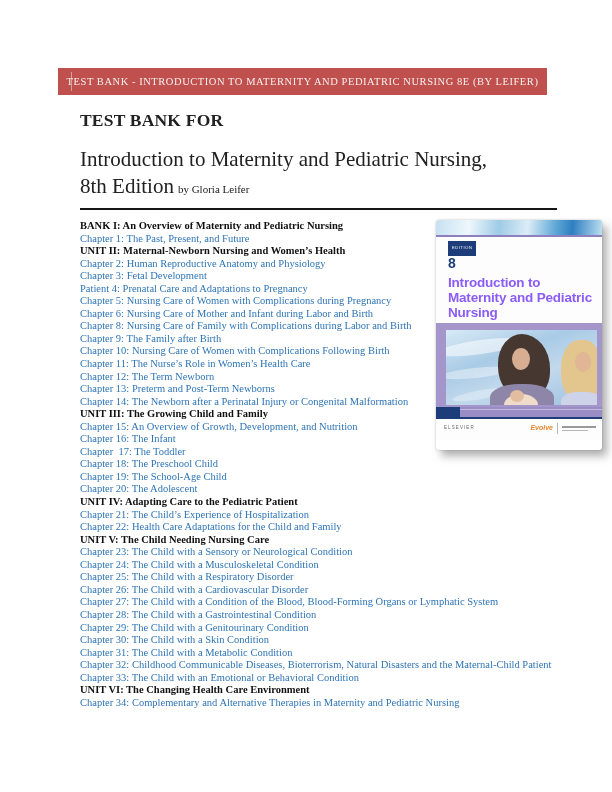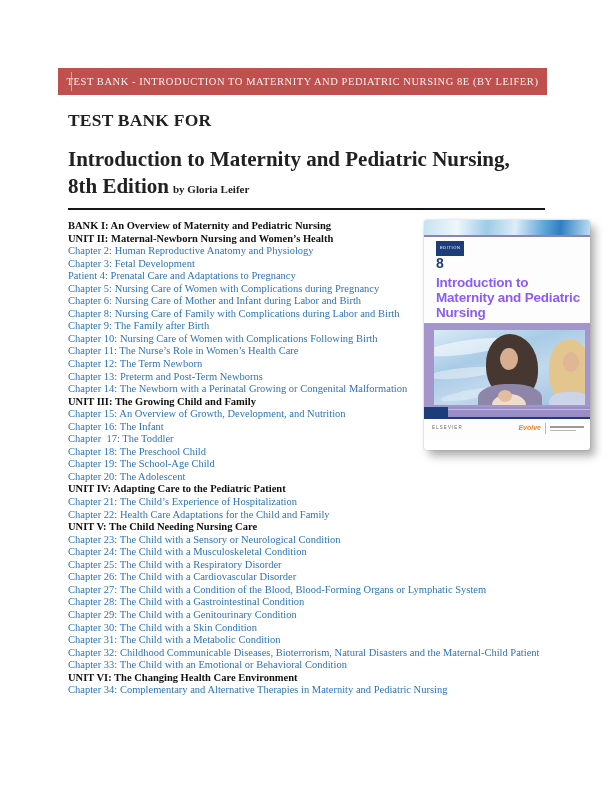--- a/index.html
+++ b/index.html
@@ -17,26 +17,26 @@
   }
   .banner-divider{
     position:absolute;left:13px;top:4px;bottom:4px;width:1px;
     background:rgba(255,255,255,0.45);
   }
   .banner-text{
     color:#f7f0ef;font-size:10.5px;letter-spacing:0.55px;white-space:nowrap;
   }
 
   
-  .content{position:absolute;left:68px;top:78px;width:477px;}
+  .content{position:absolute;left:80px;top:78px;width:477px;}
   .doc-kicker{
     font-size:17.5px;font-weight:bold;color:#212121;letter-spacing:0.2px;margin:0;
   }
   .book-title{
-    margin-top:15px;font-size:21px;color:#212121;line-height:26.5px;font-weight:bold;
+    margin-top:15px;font-size:21px;color:#212121;line-height:26.5px;font-weight:normal;
   }
   .byline{font-size:11px;color:#212121;margin-left:4px;}
   .title-rule{
     border:none;border-top:2px solid #161616;margin:6px 0 0 0;width:477px;
   }
 
   
   .toc{
     margin-top:10px;font-size:10.5px;line-height:12.55px;color:#222;
   }
@@ -166,33 +166,34 @@
                 <div class="cv-tinybar"></div>
                 <div class="cv-tinybar2"></div>
               </div>
             </div>
           </div>
         </div>
       </div>
 
       <div>
           <div class="toc-unit">BANK I: An Overview of Maternity and Pediatric Nursing</div>
+          <a class="toc-chapter">Chapter 1: The Past, Present, and Future</a>
           <div class="toc-unit">UNIT II: Maternal-Newborn Nursing and Women’s Health</div>
           <a class="toc-chapter">Chapter 2: Human Reproductive Anatomy and Physiology</a>
           <a class="toc-chapter">Chapter 3: Fetal Development</a>
           <a class="toc-chapter">Patient 4: Prenatal Care and Adaptations to Pregnancy</a>
           <a class="toc-chapter">Chapter 5: Nursing Care of Women with Complications during Pregnancy</a>
           <a class="toc-chapter">Chapter 6: Nursing Care of Mother and Infant during Labor and Birth</a>
           <a class="toc-chapter">Chapter 8: Nursing Care of Family with Complications during Labor and Birth</a>
           <a class="toc-chapter">Chapter 9: The Family after Birth</a>
           <a class="toc-chapter">Chapter 10: Nursing Care of Women with Complications Following Birth</a>
           <a class="toc-chapter">Chapter 11: The Nurse’s Role in Women’s Health Care</a>
           <a class="toc-chapter">Chapter 12: The Term Newborn</a>
           <a class="toc-chapter">Chapter 13: Preterm and Post-Term Newborns</a>
-          <a class="toc-chapter">Chapter 14: The Newborn with a Perinatal Growing or Congenital Malformation</a>
+          <a class="toc-chapter">Chapter 14: The Newborn after a Perinatal Injury or Congenital Malformation</a>
           <div class="toc-unit">UNIT III: The Growing Child and Family</div>
           <a class="toc-chapter">Chapter 15: An Overview of Growth, Development, and Nutrition</a>
           <a class="toc-chapter">Chapter 16: The Infant</a>
           <a class="toc-chapter">Chapter  17: The Toddler</a>
           <a class="toc-chapter">Chapter 18: The Preschool Child</a>
           <a class="toc-chapter">Chapter 19: The School-Age Child</a>
           <a class="toc-chapter">Chapter 20: The Adolescent</a>
           <div class="toc-unit">UNIT IV: Adapting Care to the Pediatric Patient</div>
           <a class="toc-chapter">Chapter 21: The Child’s Experience of Hospitalization</a>
           <a class="toc-chapter">Chapter 22: Health Care Adaptations for the Child and Family</a>

